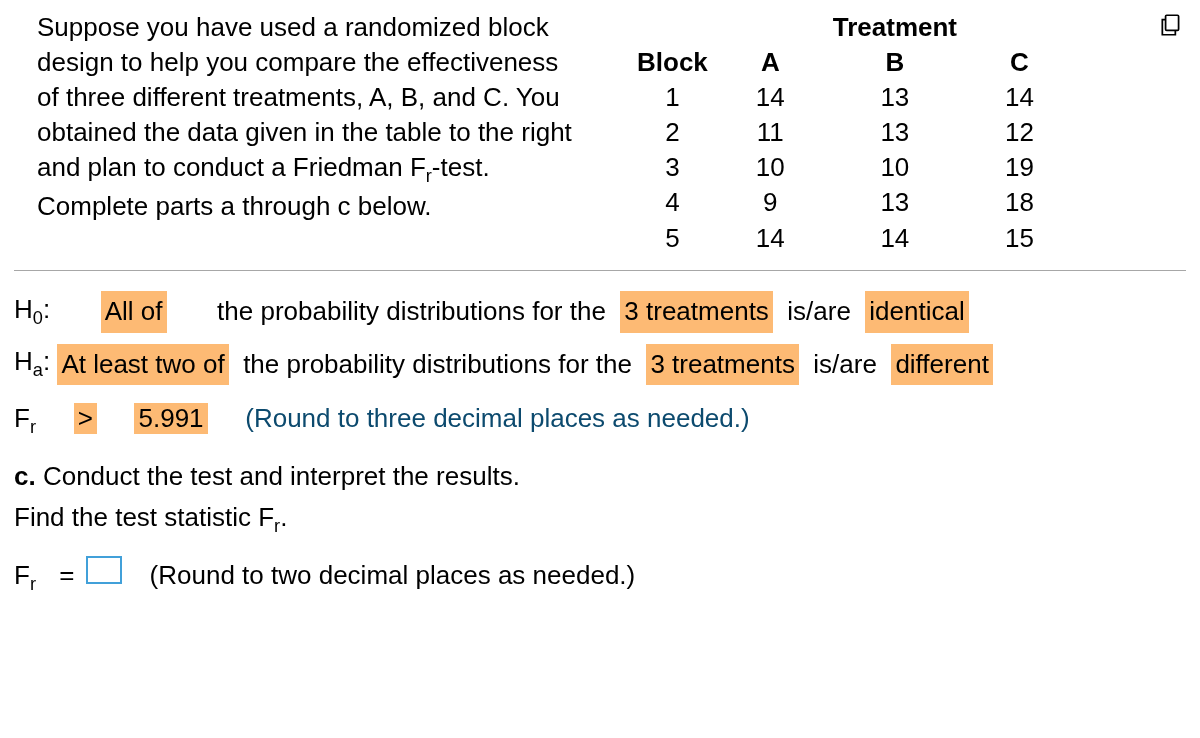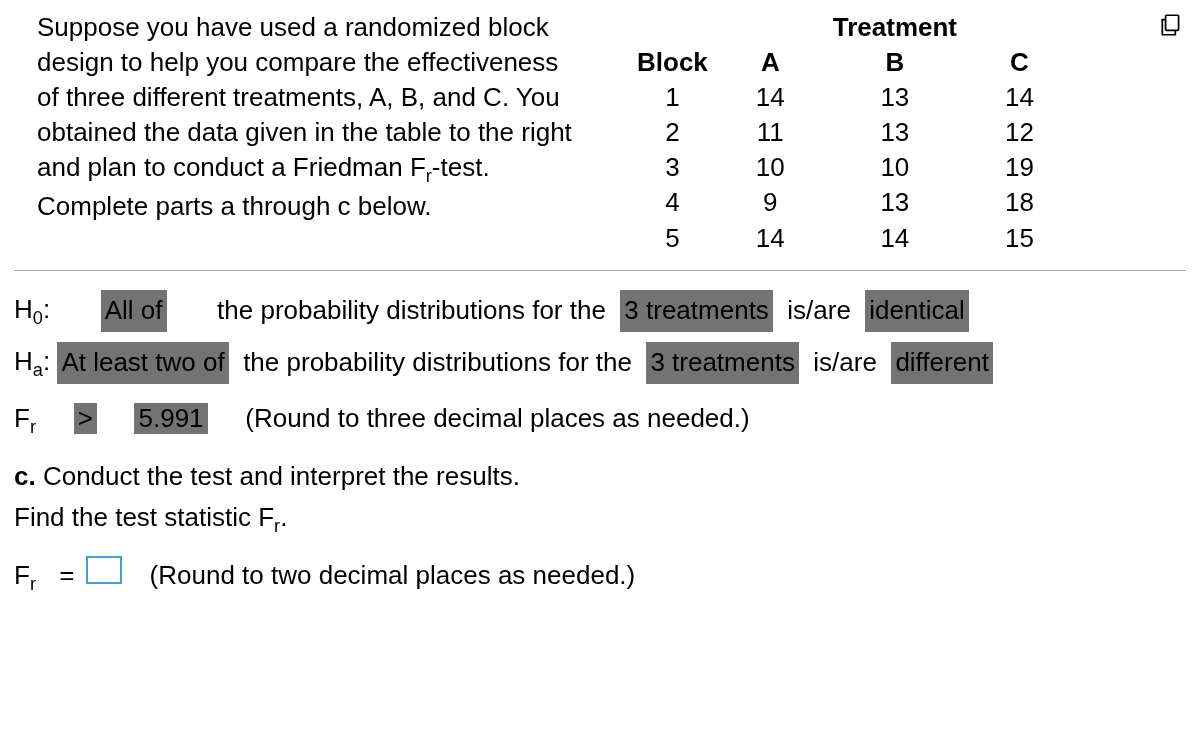--- a/index.html
+++ b/index.html
@@ -44,33 +44,33 @@
     hr.rule {
       border: none;
       border-top: 1px solid #a7a7a7;
       margin: 14px 0 18px;
     }
     .section { margin: 18px 0; }
     .q-line { line-height: 1.55; }
     .hyp-row {
       display: flex;
       flex-wrap: wrap;
-      align-items: center;
+      align-items: flex-end;
       gap: 0;
       margin: 8px 0;
       line-height: 1.6;
     }
     .hyp-row > span { white-space: pre; }
     .answered {
-      background: #737373;
+      background: #fdba74;
       padding: 0 4px;
     }
     .sub { font-size: 0.7em; vertical-align: sub; }
     .bold { font-weight: bold; }
-    .hint { color: #000000; }
+    .hint { color: #0c4a6e; }
     .input-box {
       display: inline-block;
       width: 36px;
       height: 28px;
       border: 2px solid #41a0d9;
       vertical-align: middle;
       margin: 0 4px;
     }
     .row-b { display:flex; align-items: baseline; gap: 8px; }
     .row-b > span { white-space: pre; }

